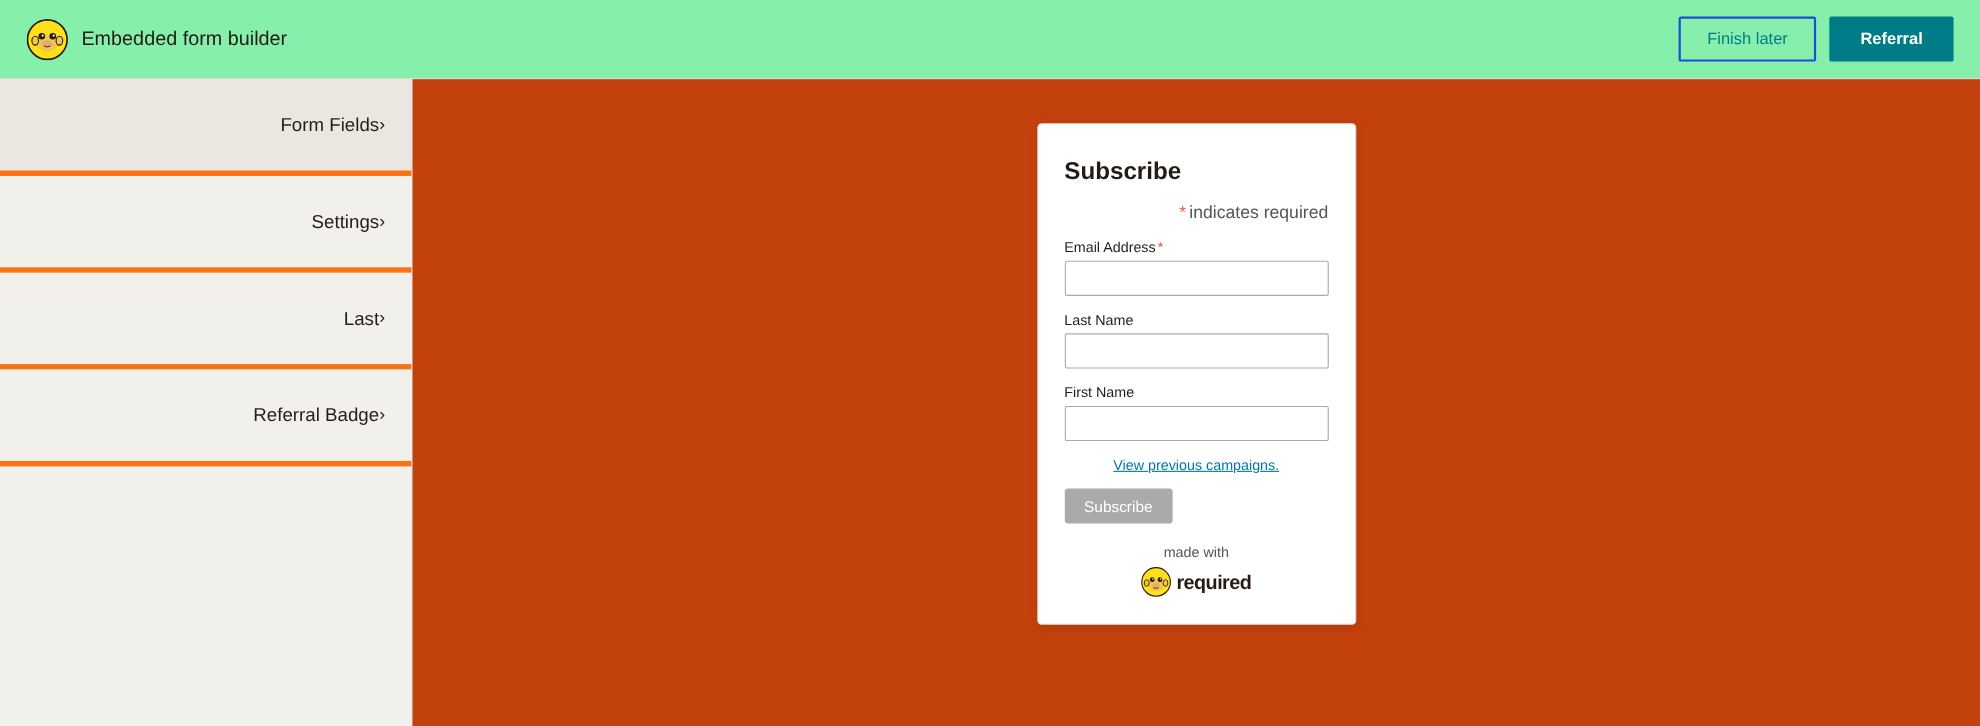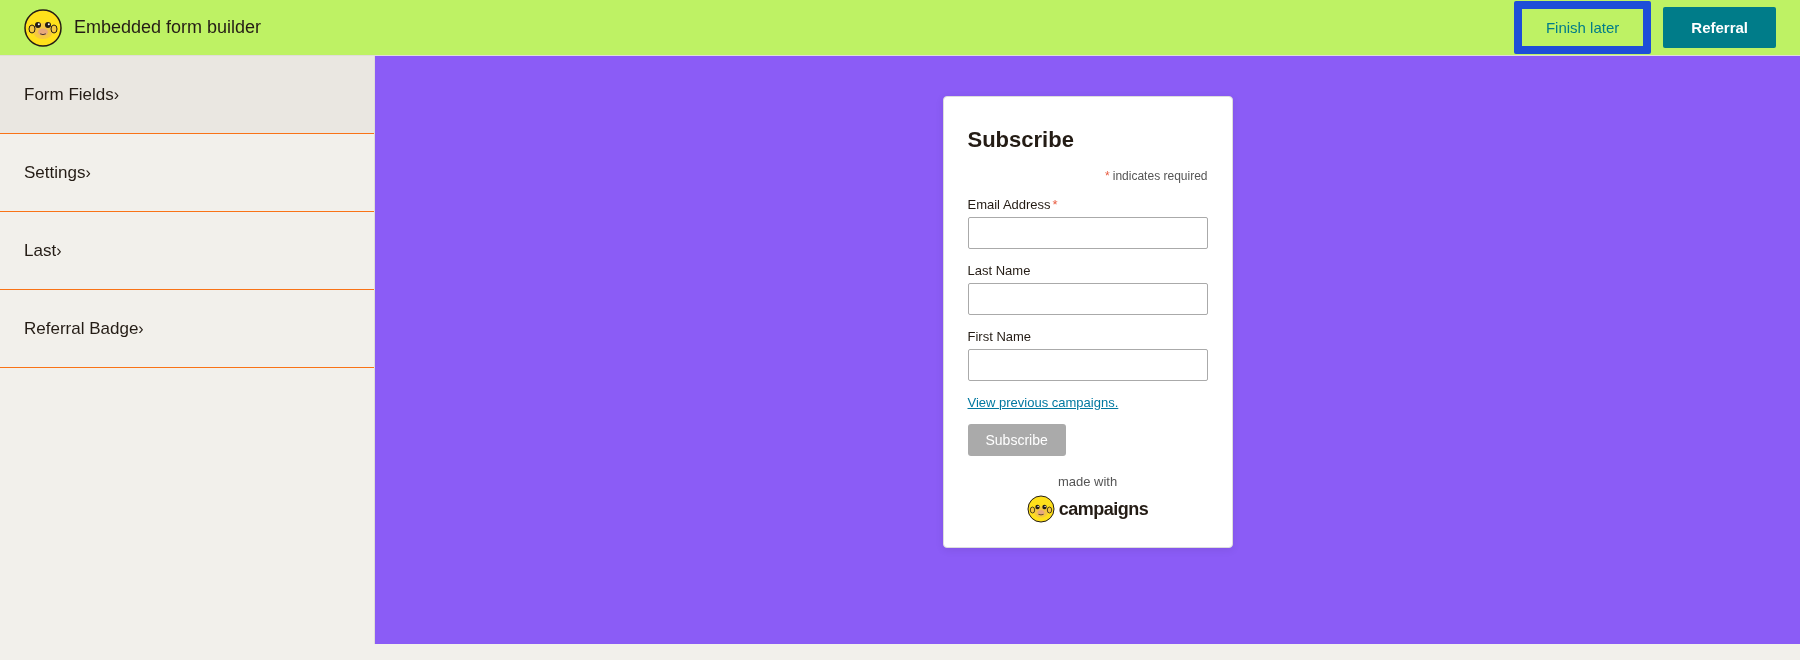--- a/index.html
+++ b/index.html
@@ -9,23 +9,23 @@
       background: #f2f0eb;
       height: 660px;
       overflow: hidden;
     }
 
     
     .header {
       display: flex;
       align-items: center;
       justify-content: space-between;
-      background: #bef264;
+      background: #86efac;
       border-bottom: 1px solid #e0ddd8;
-      height: 56px;
+      height: 72px;
       padding: 0 24px;
     }
 
     .header-left {
       display: flex;
       align-items: center;
       gap: 12px;
     }
 
     .monkey-logo {
@@ -39,21 +39,21 @@
       color: #241c15;
     }
 
     .header-right {
       display: flex;
       align-items: center;
       gap: 12px;
     }
 
     .btn-finish-later {
-      border: 8px solid #1d4ed8;
+      border: 2px solid #1d4ed8;
       background: transparent;
       color: #007c89;
       padding: 10px 24px;
       font-size: 15px;
       font-weight: 500;
       cursor: pointer;
       border-radius: 2px;
     }
 
     .btn-continue {
@@ -77,24 +77,24 @@
     .sidebar {
       width: 375px;
       background: #f2f0eb;
       border-right: 1px solid #e0ddd8;
       flex-shrink: 0;
     }
 
     .sidebar-item {
       display: flex;
       align-items: center;
-      justify-content: flex-start;
+      justify-content: flex-end;
       padding: 0 24px;
-      height: 78px;
-      border-bottom: 1px solid #f97316;
+      height: 88px;
+      border-bottom: 5px solid #f97316;
       cursor: pointer;
       background: #f2f0eb;
     }
 
     .sidebar-item:first-child {
       background: #eae7e1;
     }
 
     .sidebar-item-label {
       font-size: 17px;
@@ -104,21 +104,21 @@
 
     .chevron-icon {
       color: #241c15;
       font-size: 16px;
       font-weight: 300;
     }
 
     
     .content {
       flex: 1;
-      background: #8b5cf6;
+      background: #c2410c;
       display: flex;
       align-items: flex-start;
       justify-content: center;
       padding-top: 40px;
     }
 
     
     .preview-card {
       background: #ffffff;
       border: 1px solid #ddd;
@@ -129,21 +129,21 @@
     }
 
     .subscribe-title {
       font-size: 22px;
       font-weight: 700;
       color: #241c15;
       margin-bottom: 16px;
     }
 
     .required-note {
-      font-size: 12px;
+      font-size: 16px;
       color: #555;
       text-align: right;
       margin-bottom: 14px;
     }
 
     .required-star {
       color: #e85c41;
       margin-right: 3px;
     }
 
@@ -175,20 +175,21 @@
       outline: none;
     }
 
     .view-campaigns-link {
       display: block;
       color: #0078a0;
       font-size: 13px;
       text-decoration: underline;
       margin-bottom: 14px;
       cursor: pointer;
+      text-align: center;
     }
 
     .btn-subscribe {
       background: #aaa;
       color: #fff;
       border: none;
       border-radius: 3px;
       padding: 8px 18px;
       font-size: 14px;
       cursor: pointer;
@@ -312,19 +313,19 @@
             <ellipse cx="14" cy="17" rx="7" ry="5.5" fill="#f5c842"></ellipse>
             <circle cx="10.5" cy="12" r="2.2" fill="#241c15"></circle>
             <circle cx="17.5" cy="12" r="2.2" fill="#241c15"></circle>
             <circle cx="11.1" cy="11.4" r="0.7" fill="#fff"></circle>
             <circle cx="18.1" cy="11.4" r="0.7" fill="#fff"></circle>
             <ellipse cx="14" cy="17.5" rx="3.5" ry="2.5" fill="#e8a87c"></ellipse>
             <path d="M11.8 19.5 Q14 20.5 16.2 19.5" stroke="#241c15" stroke-width="0.7" fill="none" stroke-linecap="round"></path>
             <ellipse cx="5.5" cy="15" rx="2.2" ry="3" fill="#f5c842" stroke="#241c15" stroke-width="0.8"></ellipse>
             <ellipse cx="22.5" cy="15" rx="2.2" ry="3" fill="#f5c842" stroke="#241c15" stroke-width="0.8"></ellipse>
           </svg>
-          <span class="mc-text">campaigns</span>
+          <span class="mc-text">required</span>
         </div>
       </div>
     </div>
   </main>
 
 </div>
 
 </body></html>

